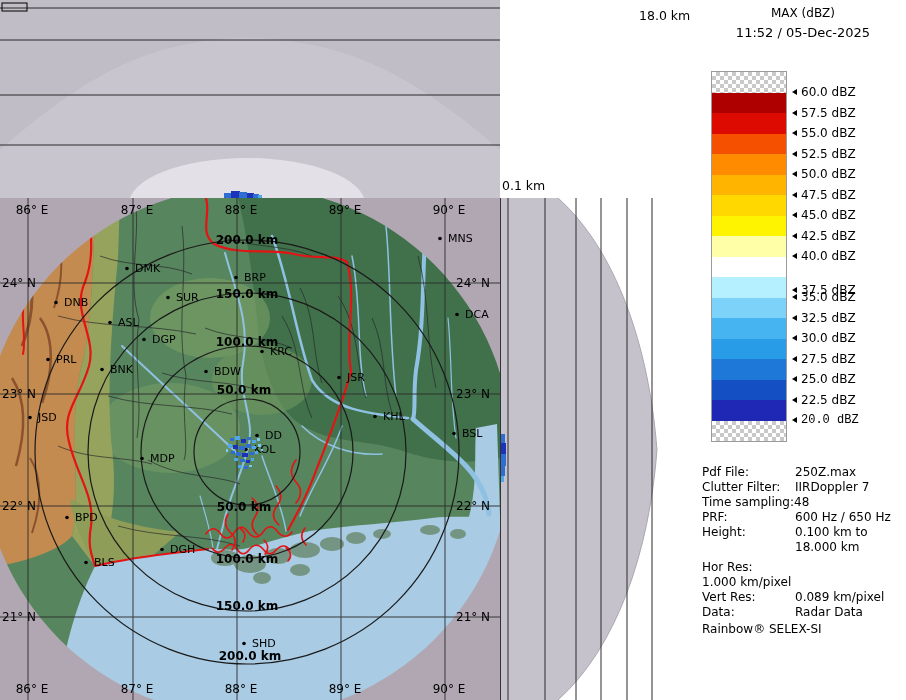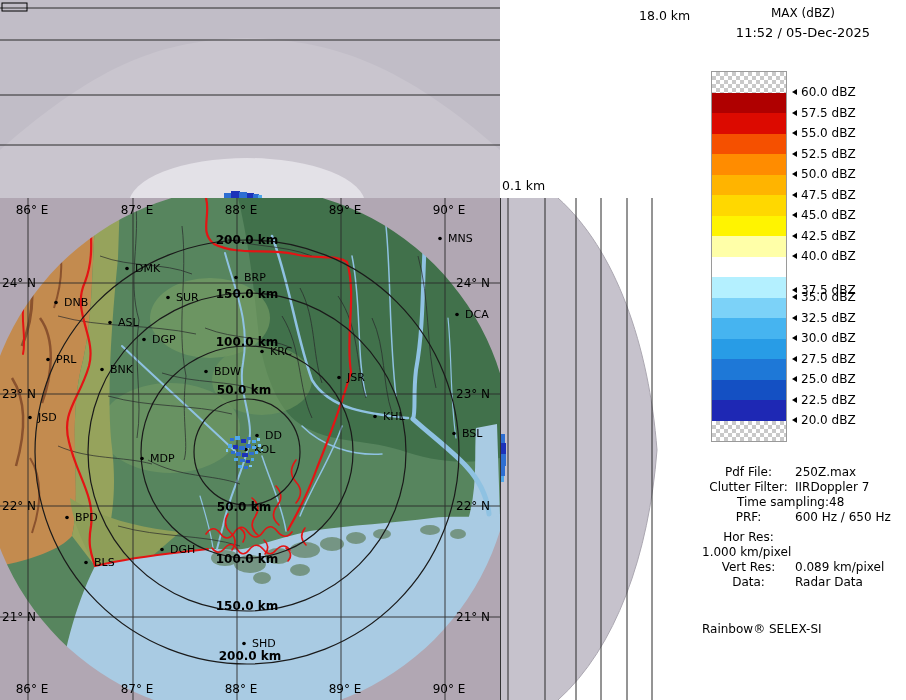--- a/index.html
+++ b/index.html
@@ -21,22 +21,22 @@
             outline:1px solid #9a9a9a;}
   .cell{height:20.5px;flex:none;}
   .checker{background:repeating-conic-gradient(#c9c9c9 0% 25%,#ffffff 0% 50%);background-size:8px 8px;}
   #legLabels{position:absolute;left:92px;top:72px;width:112px;height:400px;}
   .leglbl{position:absolute;left:0;font-size:12px;white-space:nowrap;display:flex;align-items:center;height:14px;}
   .tri{width:0;height:0;border-top:3.5px solid transparent;border-bottom:3.5px solid transparent;
        border-right:5px solid #000;margin-right:4px;flex:none;}
   #infoBlock{position:absolute;left:2px;top:465px;width:202px;font-size:12px;line-height:15px;}
   .info-row{display:flex;}
   .info-row.gap{margin-top:5px;flex-direction:column;}
-  .info-label{width:93px;flex:none;text-align:center;}
-  .info-row.compact .info-label{width:auto;margin-left:35px;}
+  .info-label{width:93px;flex:none;}
+  .info-row.compact .info-label{width:auto;}
   .info-value{white-space:pre-line;}
   #brand{position:absolute;left:2px;top:622px;font-size:12px;}
   .maplbl{font-size:12px;fill:#000;}
   .stlbl{font-size:11px;fill:#000;}
   .ringlbl{font-size:12px;font-weight:bold;fill:#000;}
 </style>
 </head>
 <body>
 
 <div id="app">
@@ -340,39 +340,44 @@
         <div class="leglbl" style="top: 136px;"><span class="tri"></span>45.0 dBZ</div>
         <div class="leglbl" style="top: 156.5px;"><span class="tri"></span>42.5 dBZ</div>
         <div class="leglbl" style="top: 177px;"><span class="tri"></span>40.0 dBZ</div>
         <div class="leglbl" style="top: 211px; text-align: center;"><span class="tri"></span>37.5 dBZ</div>
         <div class="leglbl" style="top: 218px;"><span class="tri"></span>35.0 dBZ</div>
         <div class="leglbl" style="top: 238.5px;"><span class="tri"></span>32.5 dBZ</div>
         <div class="leglbl" style="top: 259px;"><span class="tri"></span>30.0 dBZ</div>
         <div class="leglbl" style="top: 279.5px;"><span class="tri"></span>27.5 dBZ</div>
         <div class="leglbl" style="top: 300px;"><span class="tri"></span>25.0 dBZ</div>
         <div class="leglbl" style="top: 320.5px;"><span class="tri"></span>22.5 dBZ</div>
-        <div class="leglbl" style="top: 341px;"><span class="tri"></span>20.0 dBZ</div>
+        <div class="leglbl" style="top: 341px; font-family: Liberation Mono, monospace;"><span class="tri"></span>20.0 dBZ</div>
       </div>
     <div id="infoBlock">
       <div id="infoRows">
           <div class="info-row">
             <span class="info-label">Pdf File:</span>
             <span class="info-value">250Z.max</span>
           </div>
           <div class="info-row">
             <span class="info-label">Clutter Filter:</span>
             <span class="info-value">IIRDoppler 7</span>
           </div>
           <div class="info-row compact">
             <span class="info-label">Time sampling:</span>
             <span class="info-value">48</span>
           </div>
           <div class="info-row">
             <span class="info-label">PRF:</span>
             <span class="info-value">600 Hz / 650 Hz</span>
+          </div>
+          <div class="info-row">
+            <span class="info-label">Height:</span>
+            <span class="info-value">0.100 km to
+18.000 km</span>
           </div>
           <div class="info-row gap">
             <span class="info-label">Hor Res:</span>
             <span class="info-value">1.000 km/pixel</span>
           </div>
           <div class="info-row">
             <span class="info-label">Vert Res:</span>
             <span class="info-value">0.089 km/pixel</span>
           </div>
           <div class="info-row">

